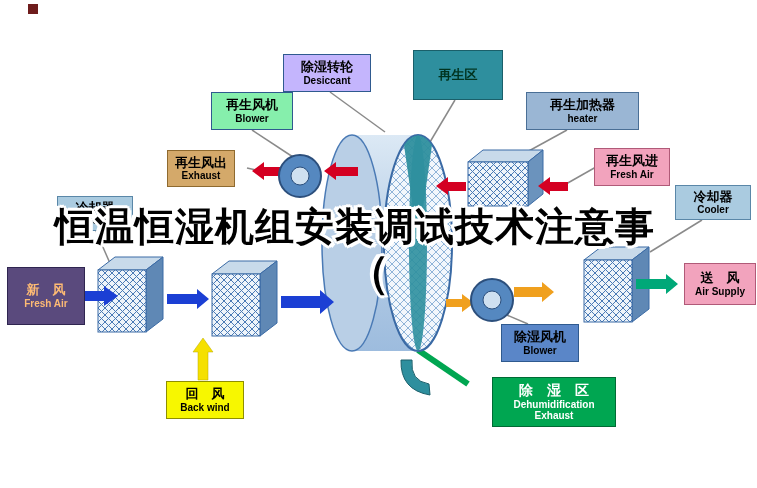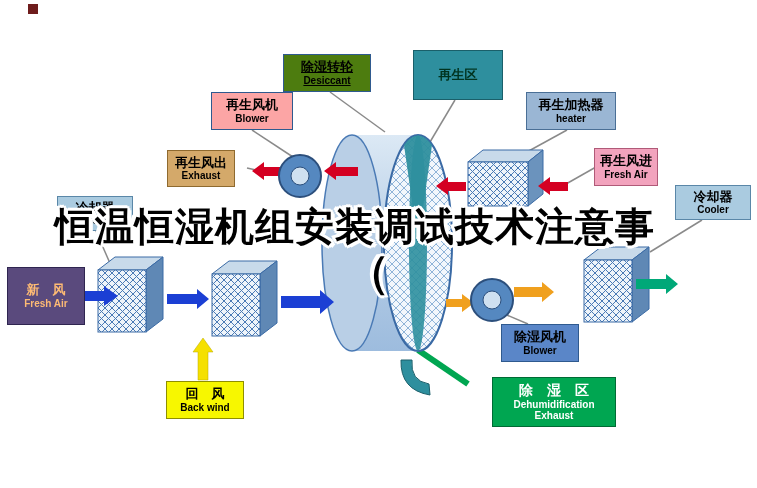--- a/index.html
+++ b/index.html
@@ -5,26 +5,26 @@
   html,body{margin:0;padding:0;background:#ffffff;}
   #stage{position:relative;width:757px;height:488px;background:#ffffff;overflow:hidden;
          font-family:"Liberation Sans",sans-serif;}
   #diagram-svg{position:absolute;left:0;top:0;z-index:1;}
   .lbl{position:absolute;z-index:10;border:1px solid #335;box-sizing:border-box;
        display:flex;flex-direction:column;align-items:center;justify-content:center;
        text-align:center;font-weight:bold;line-height:1.12;padding:1px 2px;color:#000;}
   .lbl .zh{font-size:13px;}
   .lbl .en{font-size:10px;}
   
-  #lbl-desiccant{left:283px;top:54px;width:88px;height:38px;background:#4d7c0f;border-color:#2f5a8f;text-decoration:underline;}
+  #lbl-desiccant{left:283px;top:54px;width:88px;height:38px;background:#c4b5fd;border-color:#2f5a8f;}
   #lbl-regen-area{left:413px;top:50px;width:90px;height:50px;background:#2e8f9e;border-color:#1a5f6a;color:#00331f;}
-  #lbl-regen-blower{left:211px;top:92px;width:82px;height:38px;background:#fca5a5;border-color:#2f5a8f;}
-  #lbl-regen-heater{left:526px;top:92px;width:90px;height:38px;background:#9ab6d4;border-color:#4a6f96;text-align:center;}
+  #lbl-regen-blower{left:211px;top:92px;width:82px;height:38px;background:#86efac;border-color:#2f5a8f;}
+  #lbl-regen-heater{left:526px;top:92px;width:113px;height:38px;background:#9ab6d4;border-color:#4a6f96;text-align:center;}
   #lbl-exhaust{left:167px;top:150px;width:68px;height:37px;background:#d4a96a;border-color:#8f6a2f;}
-  #lbl-regen-fresh-air{left:594px;top:148px;width:64px;height:38px;background:#f2a3bd;border-color:#b05a78;}
+  #lbl-regen-fresh-air{left:594px;top:148px;width:76px;height:38px;background:#f2a3bd;border-color:#b05a78;}
   #lbl-cooler-left{left:57px;top:196px;width:76px;height:35px;background:#aacbe0;border-color:#5a87a8;}
   #lbl-cooler-right{left:675px;top:185px;width:76px;height:35px;background:#aacbe0;border-color:#5a87a8;}
   #lbl-fresh-air{left:7px;top:267px;width:78px;height:58px;background:#5a4a7d;border-color:#2f2550;color:#fdba74;}
   #lbl-air-supply{left:684px;top:263px;width:72px;height:42px;background:#f2a3bd;border-color:#b05a78;}
   #lbl-back-wind{left:166px;top:381px;width:78px;height:38px;background:#f7f700;border-color:#8f8f00;justify-content:center;}
   #lbl-dehumid-blower{left:501px;top:324px;width:78px;height:38px;background:#5a86c8;border-color:#2f5a8f;}
   #lbl-dehumid-district{left:447px;top:377px;width:124px;height:50px;background:#00a651;border-color:#006b34;color:#ffffff;margin-left:45px;}
   #lbl-dehumid-district .zh{font-size:14px;}
   
   .title-line{position:absolute;z-index:30;font-weight:bold;color:#000;white-space:nowrap;
@@ -173,20 +173,24 @@
     <span class="en">Cooler</span>
   </div>
   <div class="lbl" id="lbl-cooler-right">
     <span class="zh">冷却器</span>
     <span class="en">Cooler</span>
   </div>
   <div class="lbl" id="lbl-fresh-air">
     <span class="zh">新　风</span>
     <span class="en">Fresh Air</span>
   </div>
+  <div class="lbl" id="lbl-air-supply">
+    <span class="zh">送　风</span>
+    <span class="en">Air Supply</span>
+  </div>
   <div class="lbl" id="lbl-back-wind">
     <span class="zh">回　风</span>
     <span class="en">Back wind</span>
   </div>
   <div class="lbl" id="lbl-dehumid-blower">
     <span class="zh">除湿风机</span>
     <span class="en">Blower</span>
   </div>
   <div class="lbl" id="lbl-dehumid-district">
     <span class="zh">除　湿　区</span>

